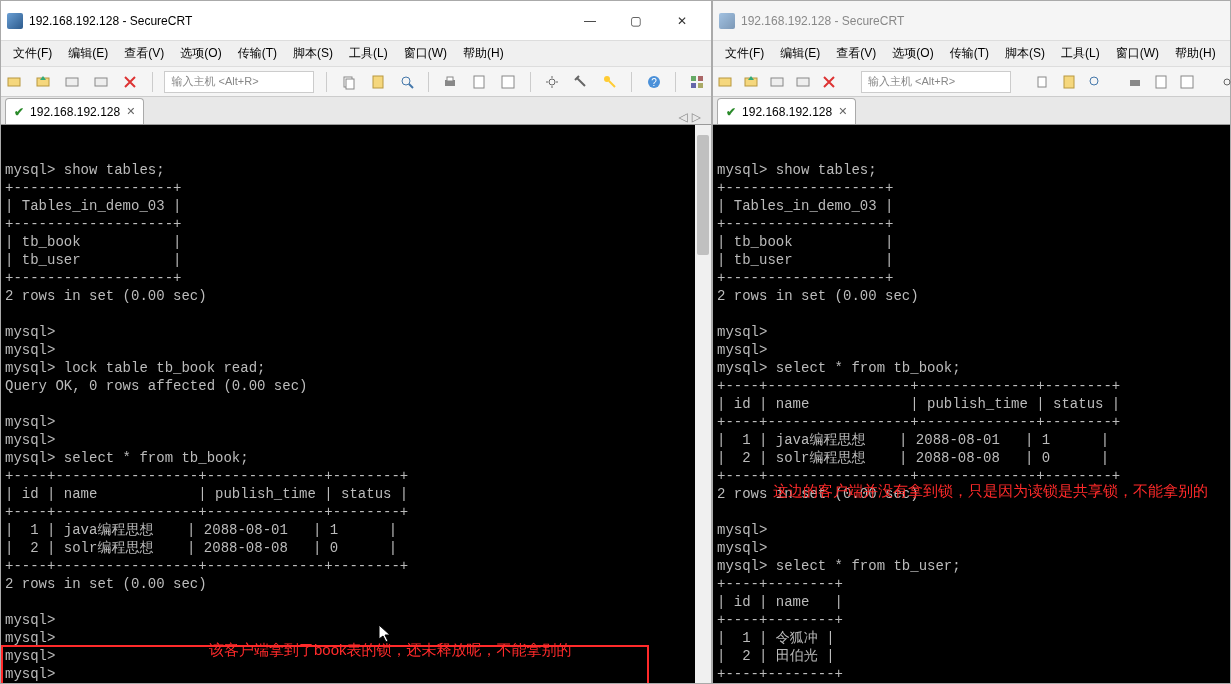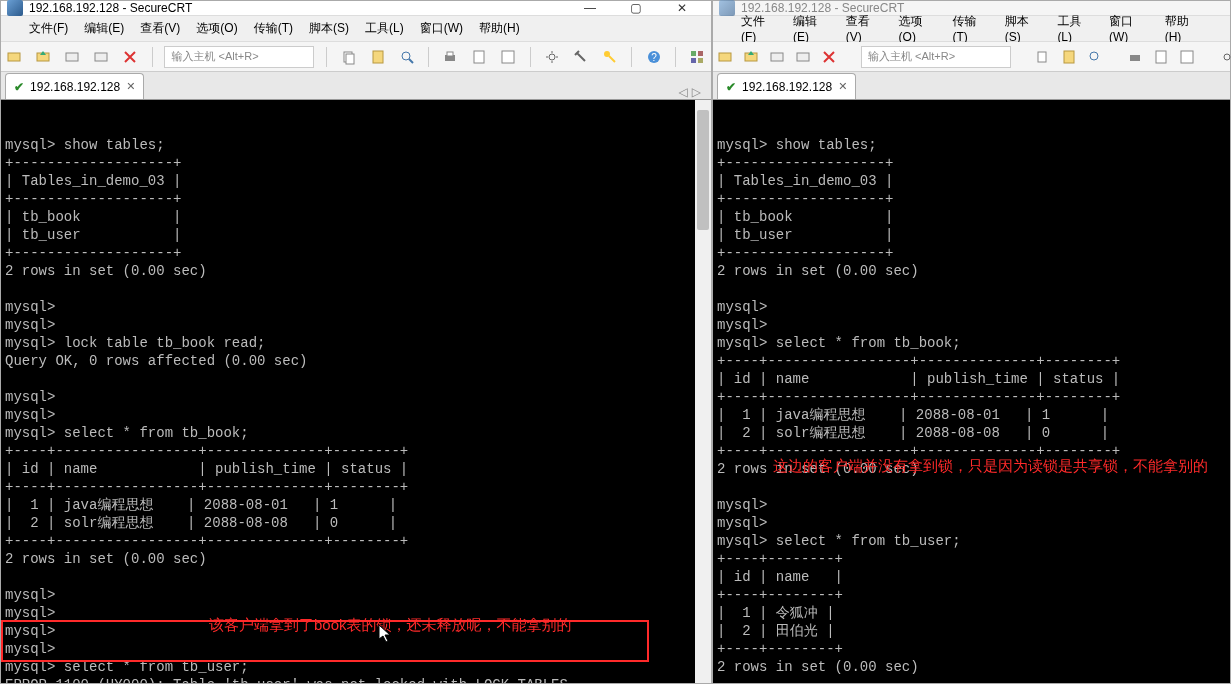--- a/index.html
+++ b/index.html
@@ -16,21 +16,21 @@
   position: absolute;
   background: #f0f0f0;
   border: 1px solid #aaa;
   display: flex;
   flex-direction: column;
 }
 .window.left { left: 0; top: 0; width: 712px; height: 684px; }
 .window.right { left: 712px; top: 0; width: 519px; height: 684px; }
 
 .titlebar {
-  height: 15px;
+  height: 40px;
   background: #fff;
   display: flex;
   align-items: center;
   padding: 0 6px;
   border-bottom: 1px solid #ddd;
 }
 .window.right .titlebar { background: #f5f5f5; color: #888; }
 .app-icon {
   width: 16px; height: 16px;
   background: linear-gradient(135deg, #6a9fd4, #2c5a8c);
@@ -43,21 +43,21 @@
   width: 46px; height: 28px;
   display: flex; align-items: center; justify-content: center;
   font-size: 12px; color: #333;
 }
 
 .menubar {
   height: 26px;
   background: #f0f0f0;
   display: flex;
   align-items: center;
-  padding: 0 20px;
+  padding: 0 4px;
   border-bottom: 1px solid #ddd;
   font-size: 12px;
 }
 .menuitem { padding: 3px 8px; cursor: default; }
 
 .toolbar {
   height: 30px;
   background: #f5f5f5;
   display: flex;
   align-items: center;

